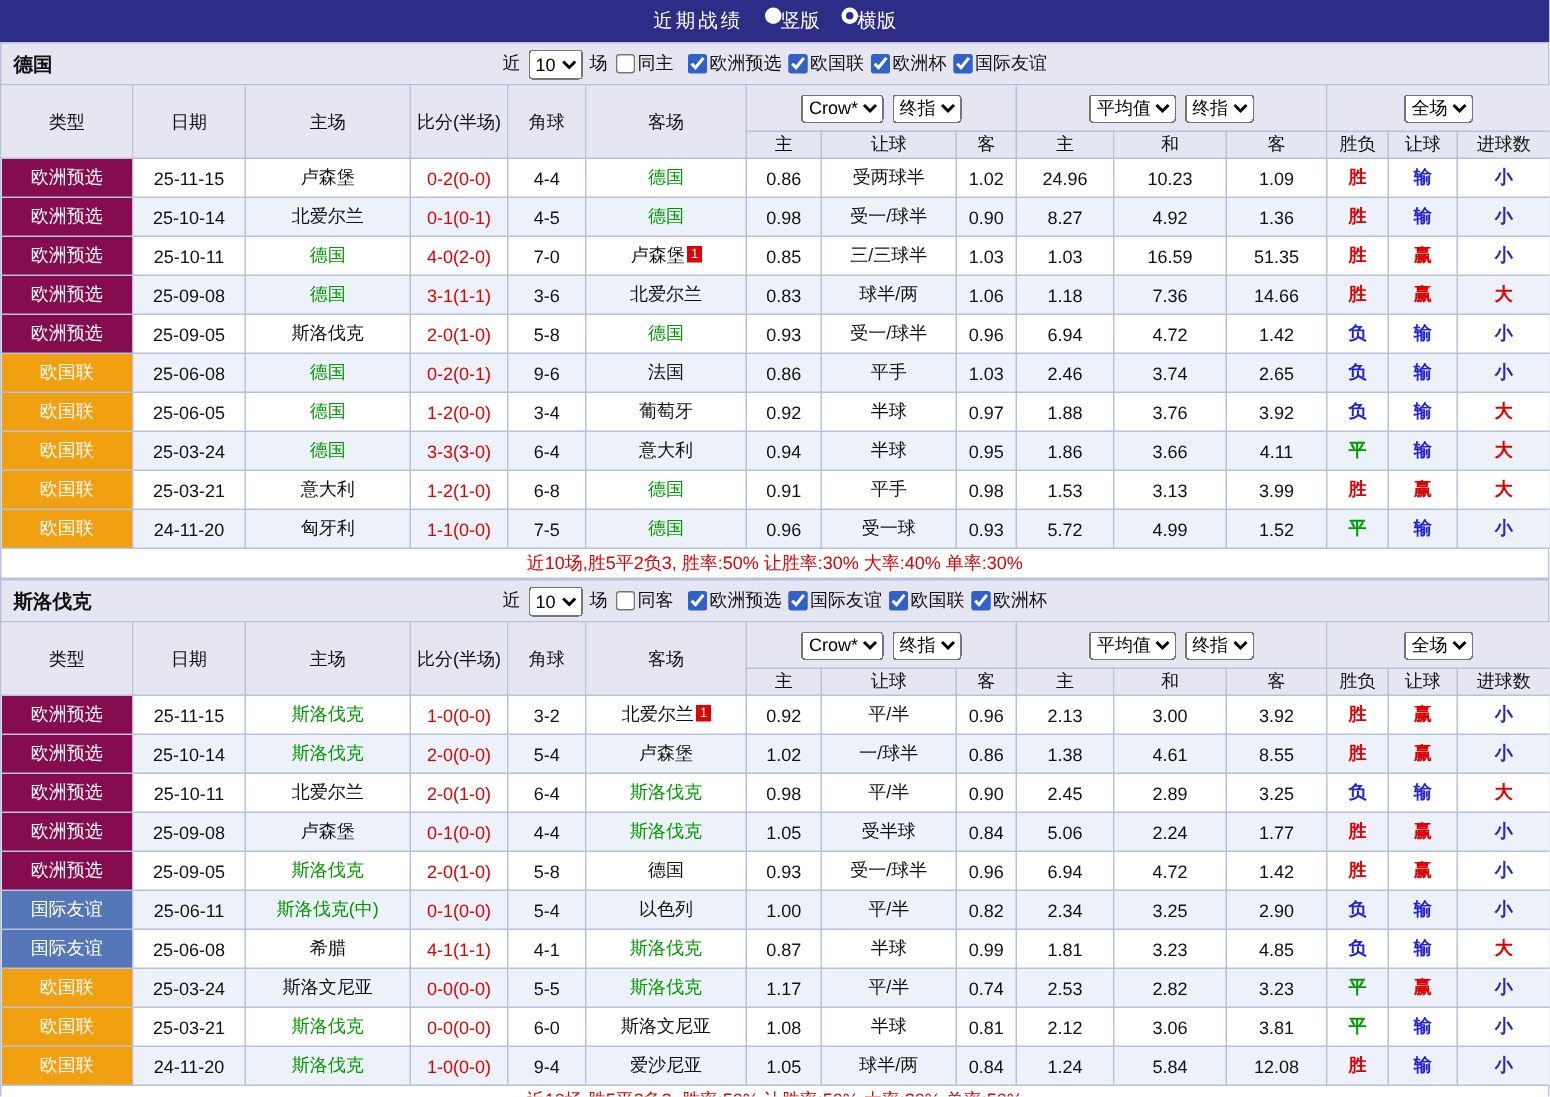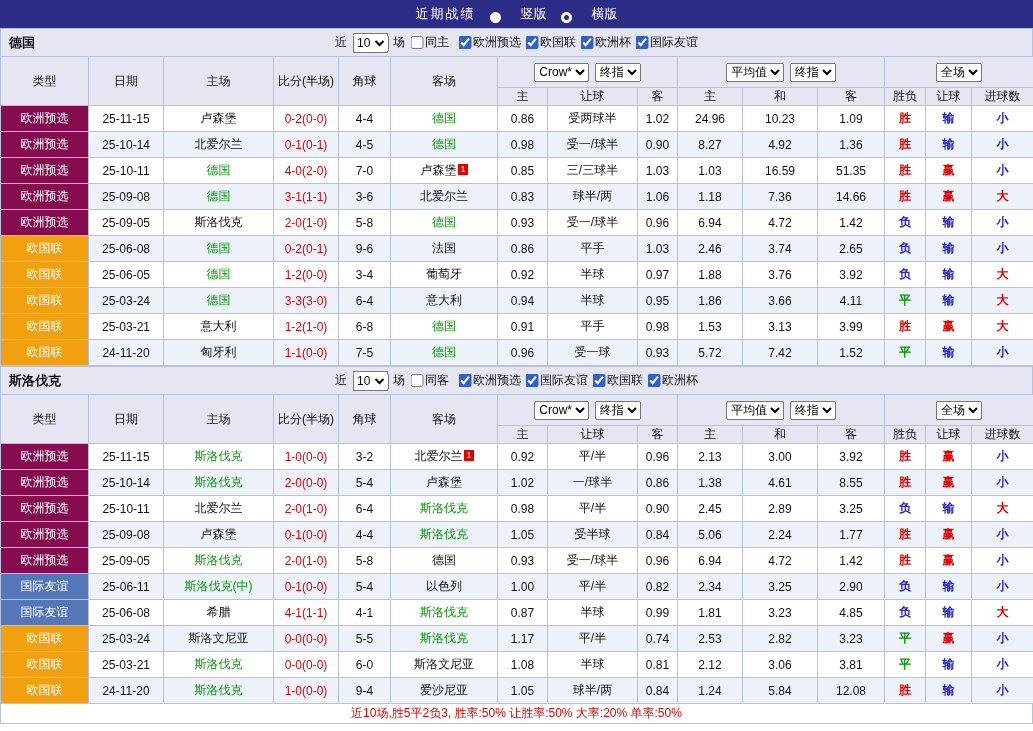--- a/index.html
+++ b/index.html
@@ -2,21 +2,21 @@
 <html style="--topbar-bg: #2D2D87; --panel-bg: #E6E6F2; --grid-border: #B6C2DC; --alt-row-bg: #EDF2FA; --status-red: #E00000;"><head>
 <meta charset="utf-8">
 <style>
   * { box-sizing: border-box; margin: 0; padding: 0; }
   html, body { width: 1033px; height: 731px; overflow: hidden; background: #fff;
     font-family: "Liberation Sans", sans-serif; }
 
   .topbar { height: 28px; background: var(--topbar-bg); color: #fff;
     display: flex; align-items: center; justify-content: center; gap: 14px; font-size: 13px; }
   .topbar-title { font-weight: normal; letter-spacing: 2px; }
-  .radio-opt { display: inline-flex; align-items: flex-end; gap: 20px; cursor: pointer; }
+  .radio-opt { display: inline-flex; align-items: flex-start; gap: 0; cursor: pointer; }
   .radio { width: 11px; height: 11px; border-radius: 50%; background: #fff; position: relative; display: inline-block; }
   .radio.checked::after { content: ""; position: absolute; left: 3px; top: 3px; right: 3px; bottom: 3px;
     border-radius: 50%; background: var(--topbar-bg); }
 
   .section-header { height: 28px; background: var(--panel-bg);
     border: 1px solid var(--grid-border); border-bottom: none;
     display: flex; align-items: center; padding: 0 8px; position: relative; }
   .team-name { font-size: 13px; font-weight: bold; color: #111; }
   .filters { position: absolute; left: 50%; transform: translateX(-50%);
     display: flex; align-items: center; gap: 5px; font-size: 12px; color: #111; white-space: nowrap; }
@@ -305,28 +305,29 @@
             <td class="type-cell" style="background: rgb(240, 160, 17);">欧国联</td>
             <td>24-11-20</td>
             <td><span>匈牙利</span></td>
             <td class="score">1-1(0-0)</td>
             <td>7-5</td>
             <td><span style="color: rgb(0, 153, 0);">德国</span></td>
             <td>0.96</td>
             <td>受一球</td>
             <td>0.93</td>
             <td>5.72</td>
-            <td>7.42</td>
+            <td>4.99</td>
             <td>1.52</td>
             <td style="color: rgb(0, 153, 0); font-weight: bold;">平</td>
             <td style="color: rgb(36, 36, 204); font-weight: bold;">输</td>
             <td style="color: rgb(36, 36, 204); font-weight: bold;">小</td>
           </tr>
         </tbody>
     </table>
+    <div class="summary">近10场,胜5平2负3, 胜率:50% 让胜率:30% 大率:40% 单率:30%</div>
   </section>
 
   <section class="team-section">
     <div class="section-header">
       <span class="team-name">斯洛伐克</span>
       <div class="filters">
         <span>近</span>
         <select class="count-select">
           <option>10</option>
         </select>

